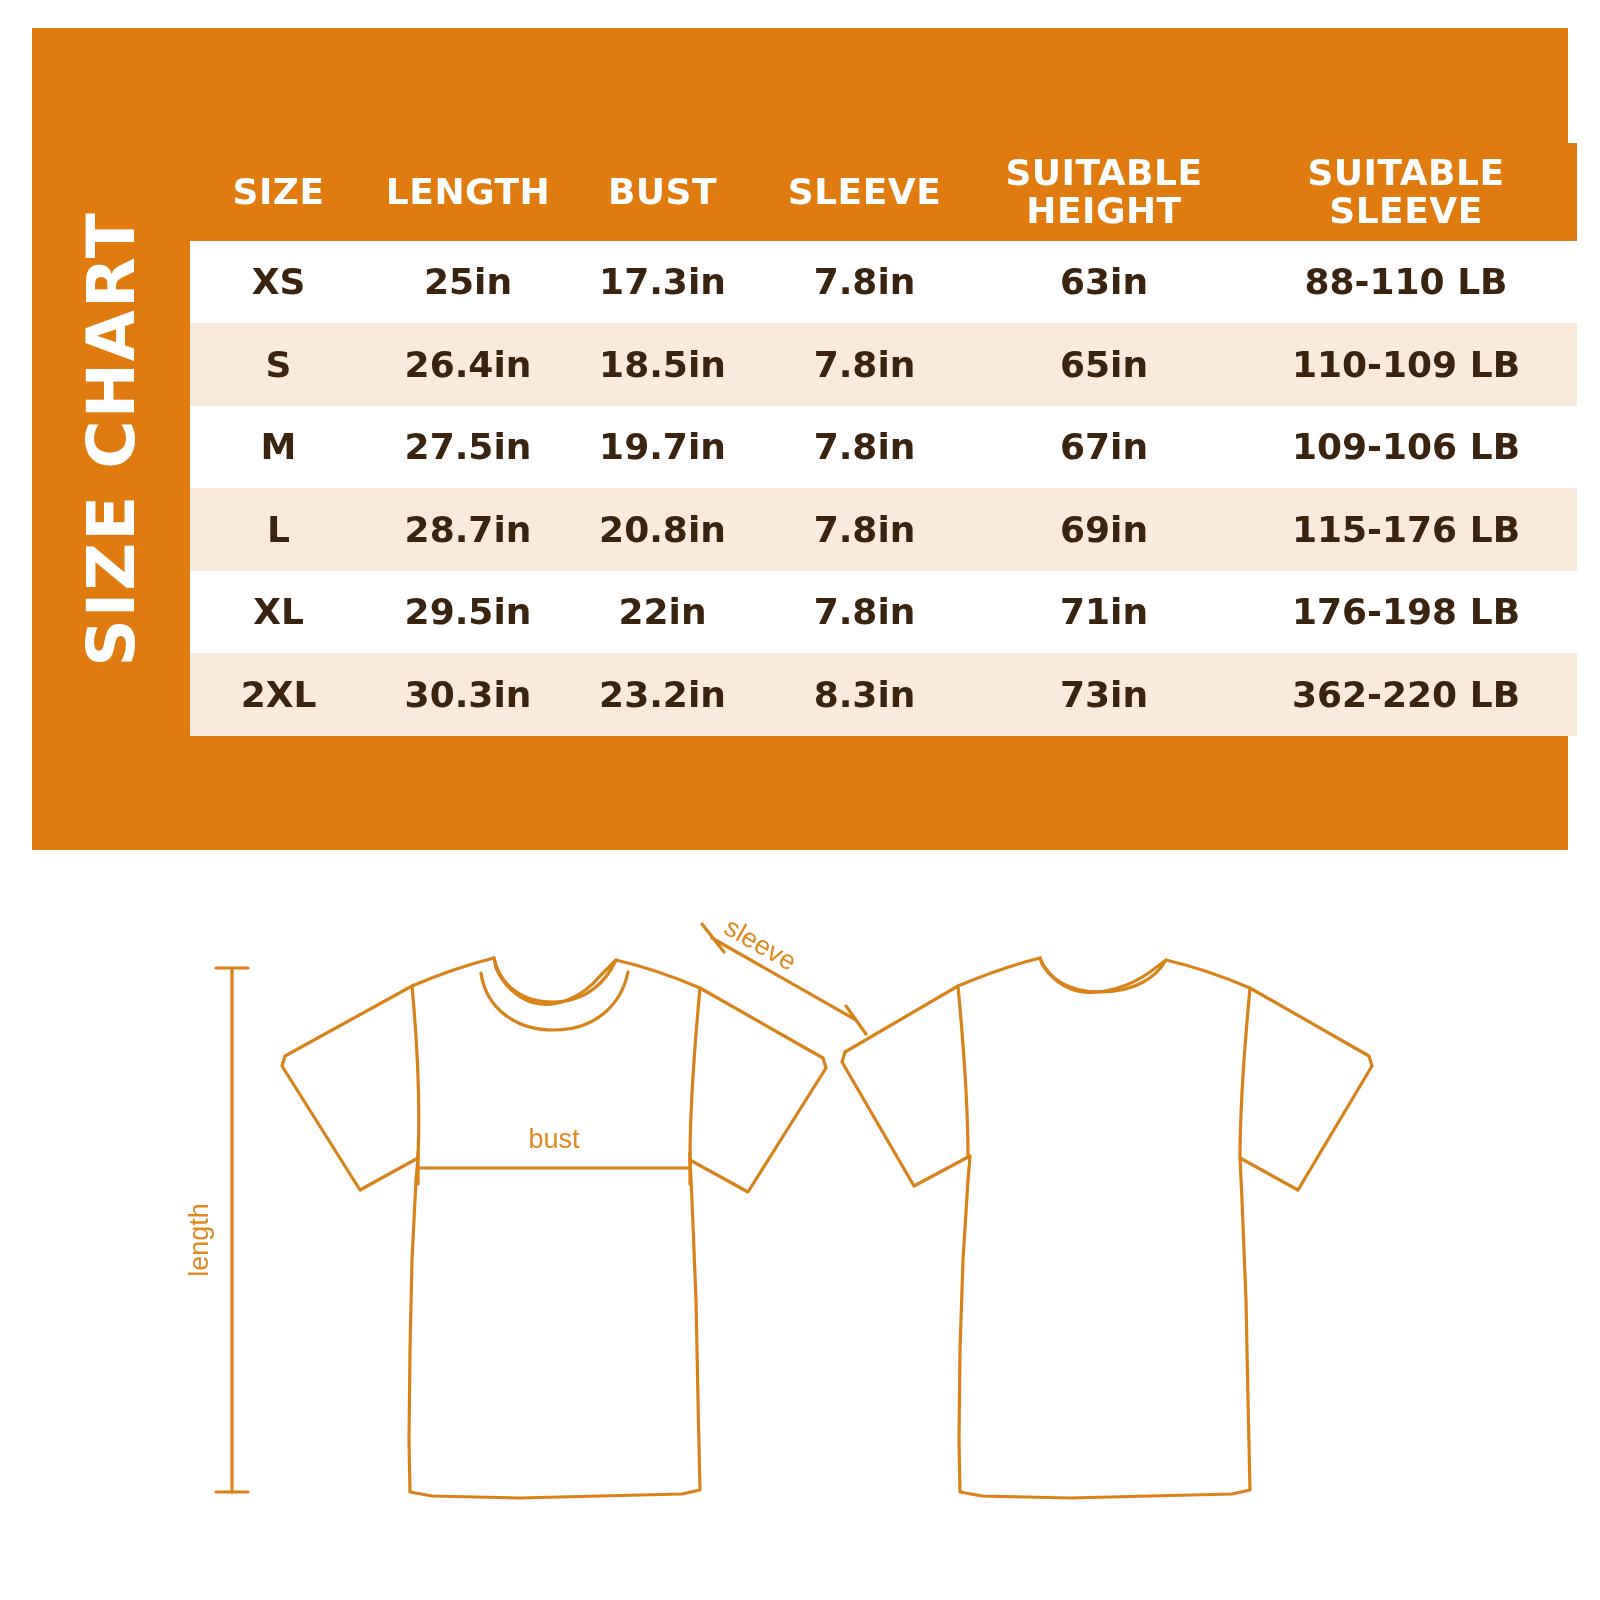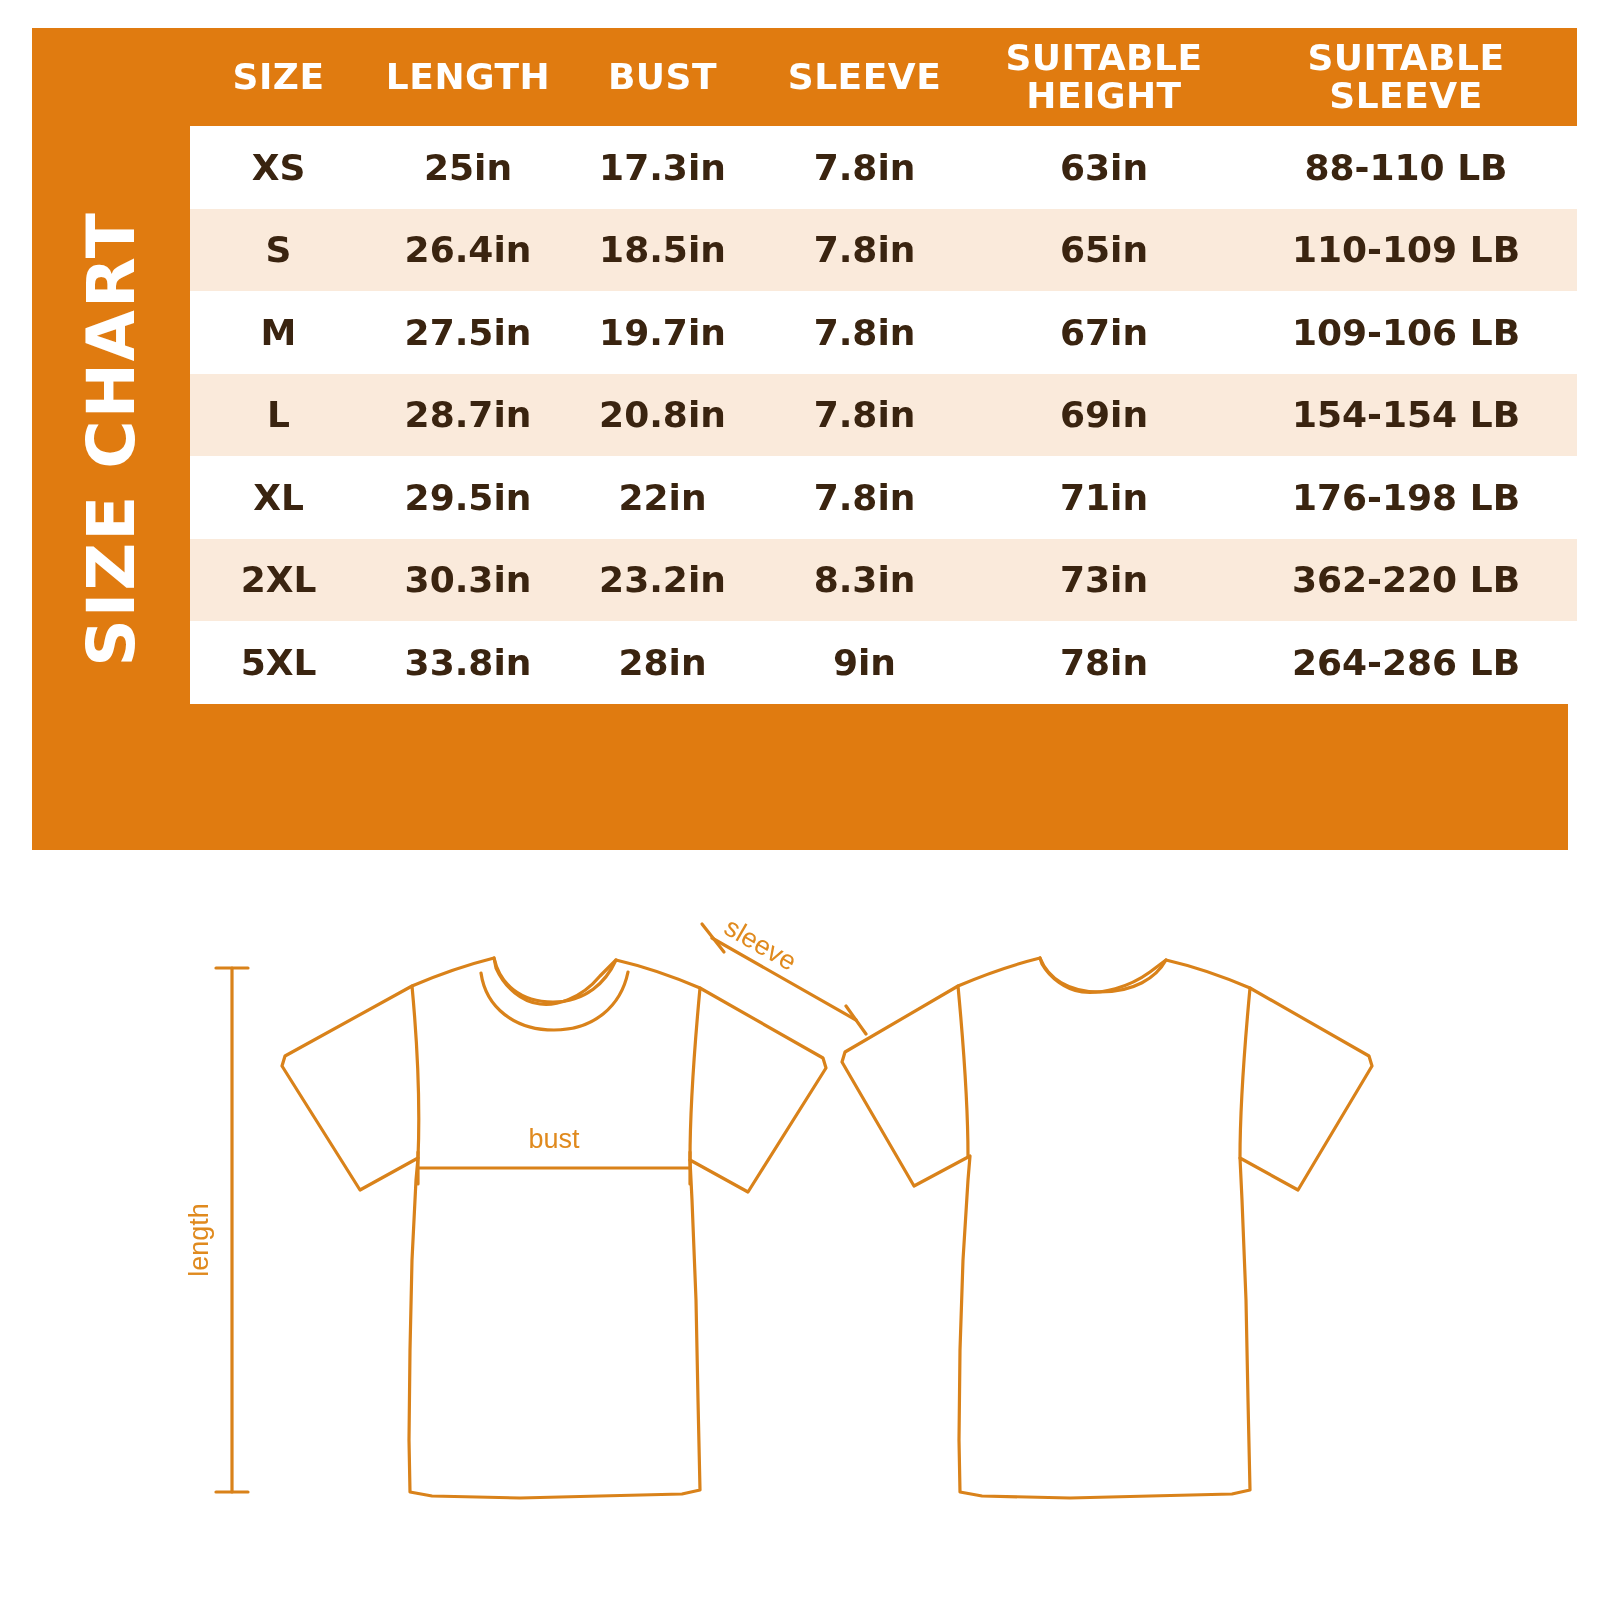--- a/index.html
+++ b/index.html
@@ -39,20 +39,21 @@
     color: #ffffff;
     font-size: 66px;
     font-weight: bold;
     letter-spacing: 2px;
     font-family: "DejaVu Sans", sans-serif;
   }
   .table-area {
     flex: 1;
     display: flex;
     flex-direction: column;
+    justify-content: center;
   }
   table.size-table {
     border-collapse: collapse;
     width: 100%;
     table-layout: fixed;
   }
   table.size-table th {
     color: #ffffff;
     background: #e07b10;
     font-size: 36px;
@@ -151,45 +152,37 @@
           <td class="c-slv">7.8in</td>
           <td class="c-ht">67in</td>
           <td class="c-wt">109-106 LB</td>
         </tr>
         <tr class="row-even">
           <td class="c-size">L</td>
           <td class="c-len">28.7in</td>
           <td class="c-bust">20.8in</td>
           <td class="c-slv">7.8in</td>
           <td class="c-ht">69in</td>
-          <td class="c-wt">154-154 LB</td>
+          <td class="c-wt">115-176 LB</td>
         </tr>
         <tr class="row-odd">
           <td class="c-size">XL</td>
           <td class="c-len">29.5in</td>
           <td class="c-bust">22in</td>
           <td class="c-slv">7.8in</td>
           <td class="c-ht">71in</td>
           <td class="c-wt">176-198 LB</td>
         </tr>
         <tr class="row-even">
           <td class="c-size">2XL</td>
           <td class="c-len">30.3in</td>
           <td class="c-bust">23.2in</td>
           <td class="c-slv">8.3in</td>
           <td class="c-ht">73in</td>
           <td class="c-wt">362-220 LB</td>
-        </tr>
-        <tr class="row-odd">
-          <td class="c-size">5XL</td>
-          <td class="c-len">33.8in</td>
-          <td class="c-bust">28in</td>
-          <td class="c-slv">9in</td>
-          <td class="c-ht">78in</td>
-          <td class="c-wt">264-286 LB</td>
         </tr>
       </tbody>
     </table>
   </div>
 </div>
 
 <div class="diagram">
   <svg width="1600" height="700" viewBox="0 0 1600 700" xmlns="http://www.w3.org/2000/svg">
     <g fill="none" stroke="#d9821a" stroke-width="3.2" stroke-linejoin="round" stroke-linecap="round">
 

